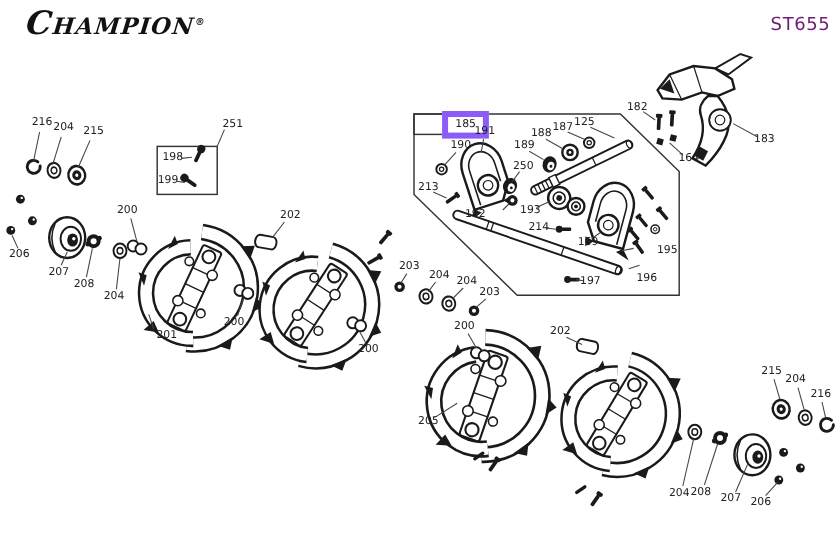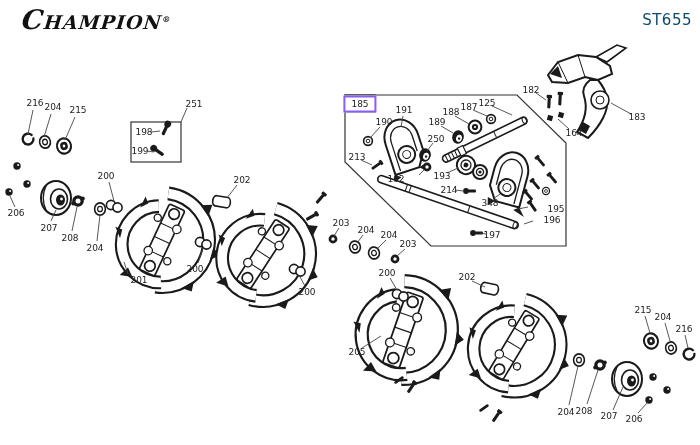--- a/index.html
+++ b/index.html
@@ -14,30 +14,30 @@
     font-family:"DejaVu Serif", serif; font-style:italic; font-weight:bold;
     font-size:19px; letter-spacing:1px; transform:skewX(-6deg);
   }
   .hdr-logo::first-letter{ font-size:27px; }
   .hdr-logo sup{ font-size:8px; font-style:normal; letter-spacing:0; }
   .hdr-title{
     position:absolute; left:0; right:0; top:15px; text-align:center;
     font-size:10.5px; color:#222;
   }
   .hdr-model{
-    position:absolute; right:8px; top:11px; font-size:15px; color:#0c4a6e;
+    position:absolute; right:8px; top:11px; font-size:15px; color:#701a75;
     letter-spacing:0.5px;
   }
   .art{ position:absolute; left:0; top:0; }
   svg{ color:var(--ink); }
   .plabel{
     position:absolute; transform:translate(-50%,-50%);
     font-size:9px; color:var(--label); white-space:nowrap; line-height:1;
   }
-  .plabel.boxed{ border:2px solid #8b5cf6; padding:2px 6px; background:#fff; }
+  .plabel.boxed{ border:5px solid #8b5cf6; padding:2px 6px; background:#fff;margin-left:28px; }
   #leaders line{ stroke:var(--leader); stroke-width:0.9; }
   
   .o2{fill:#fff;stroke:currentColor;stroke-width:2;}
   .o16{fill:#fff;stroke:currentColor;stroke-width:1.6;}
   .o12{fill:#fff;stroke:currentColor;stroke-width:1.2;}
   .n1{fill:none;stroke:currentColor;stroke-width:1;}
   .n13{fill:none;stroke:currentColor;stroke-width:1.3;}
   .blk{fill:currentColor;stroke:none;}
   .wht{fill:#fff;stroke:none;}
   .band-k{fill:none;stroke:currentColor;stroke-width:13;}
@@ -484,23 +484,23 @@
       <div class="plabel" style="left: 384px; top: 122px;">190</div>
       <div class="plabel" style="left: 437px; top: 122px;">189</div>
       <div class="plabel" style="left: 451px; top: 112px;">188</div>
       <div class="plabel" style="left: 469px; top: 107px; text-align: center;">187</div>
       <div class="plabel" style="left: 487px; top: 103px;">125</div>
       <div class="plabel" style="left: 436px; top: 139px;">250</div>
       <div class="plabel" style="left: 357px; top: 157px;">213</div>
       <div class="plabel" style="left: 396px; top: 179px;">192</div>
       <div class="plabel" style="left: 442px; top: 176px;">193</div>
       <div class="plabel" style="left: 449px; top: 190px;">214</div>
-      <div class="plabel" style="left: 490px; top: 203px;">348</div>
+      <div class="plabel" style="left: 490px; top: 203px;">169</div>
       <div class="plabel" style="left: 512px; top: 209px; margin-left: 44px;">195</div>
-      <div class="plabel" style="left: 539px; top: 220px; margin-left: 13px;">196</div>
+      <div class="plabel" style="left: 539px; top: 233px;">196</div>
       <div class="plabel" style="left: 492px; top: 235px;">197</div>
       <div class="plabel" style="left: 531px; top: 90px;">182</div>
       <div class="plabel" style="left: 574px; top: 133px;">164</div>
       <div class="plabel" style="left: 637px; top: 117px;">183</div>
       <div class="plabel" style="left: 643px; top: 310px;">215</div>
       <div class="plabel" style="left: 663px; top: 317px;">204</div>
       <div class="plabel" style="left: 684px; top: 329px;">216</div>
       <div class="plabel" style="left: 566px; top: 412px;">204</div>
       <div class="plabel" style="left: 584px; top: 411px;">208</div>
       <div class="plabel" style="left: 609px; top: 416px;">207</div>

